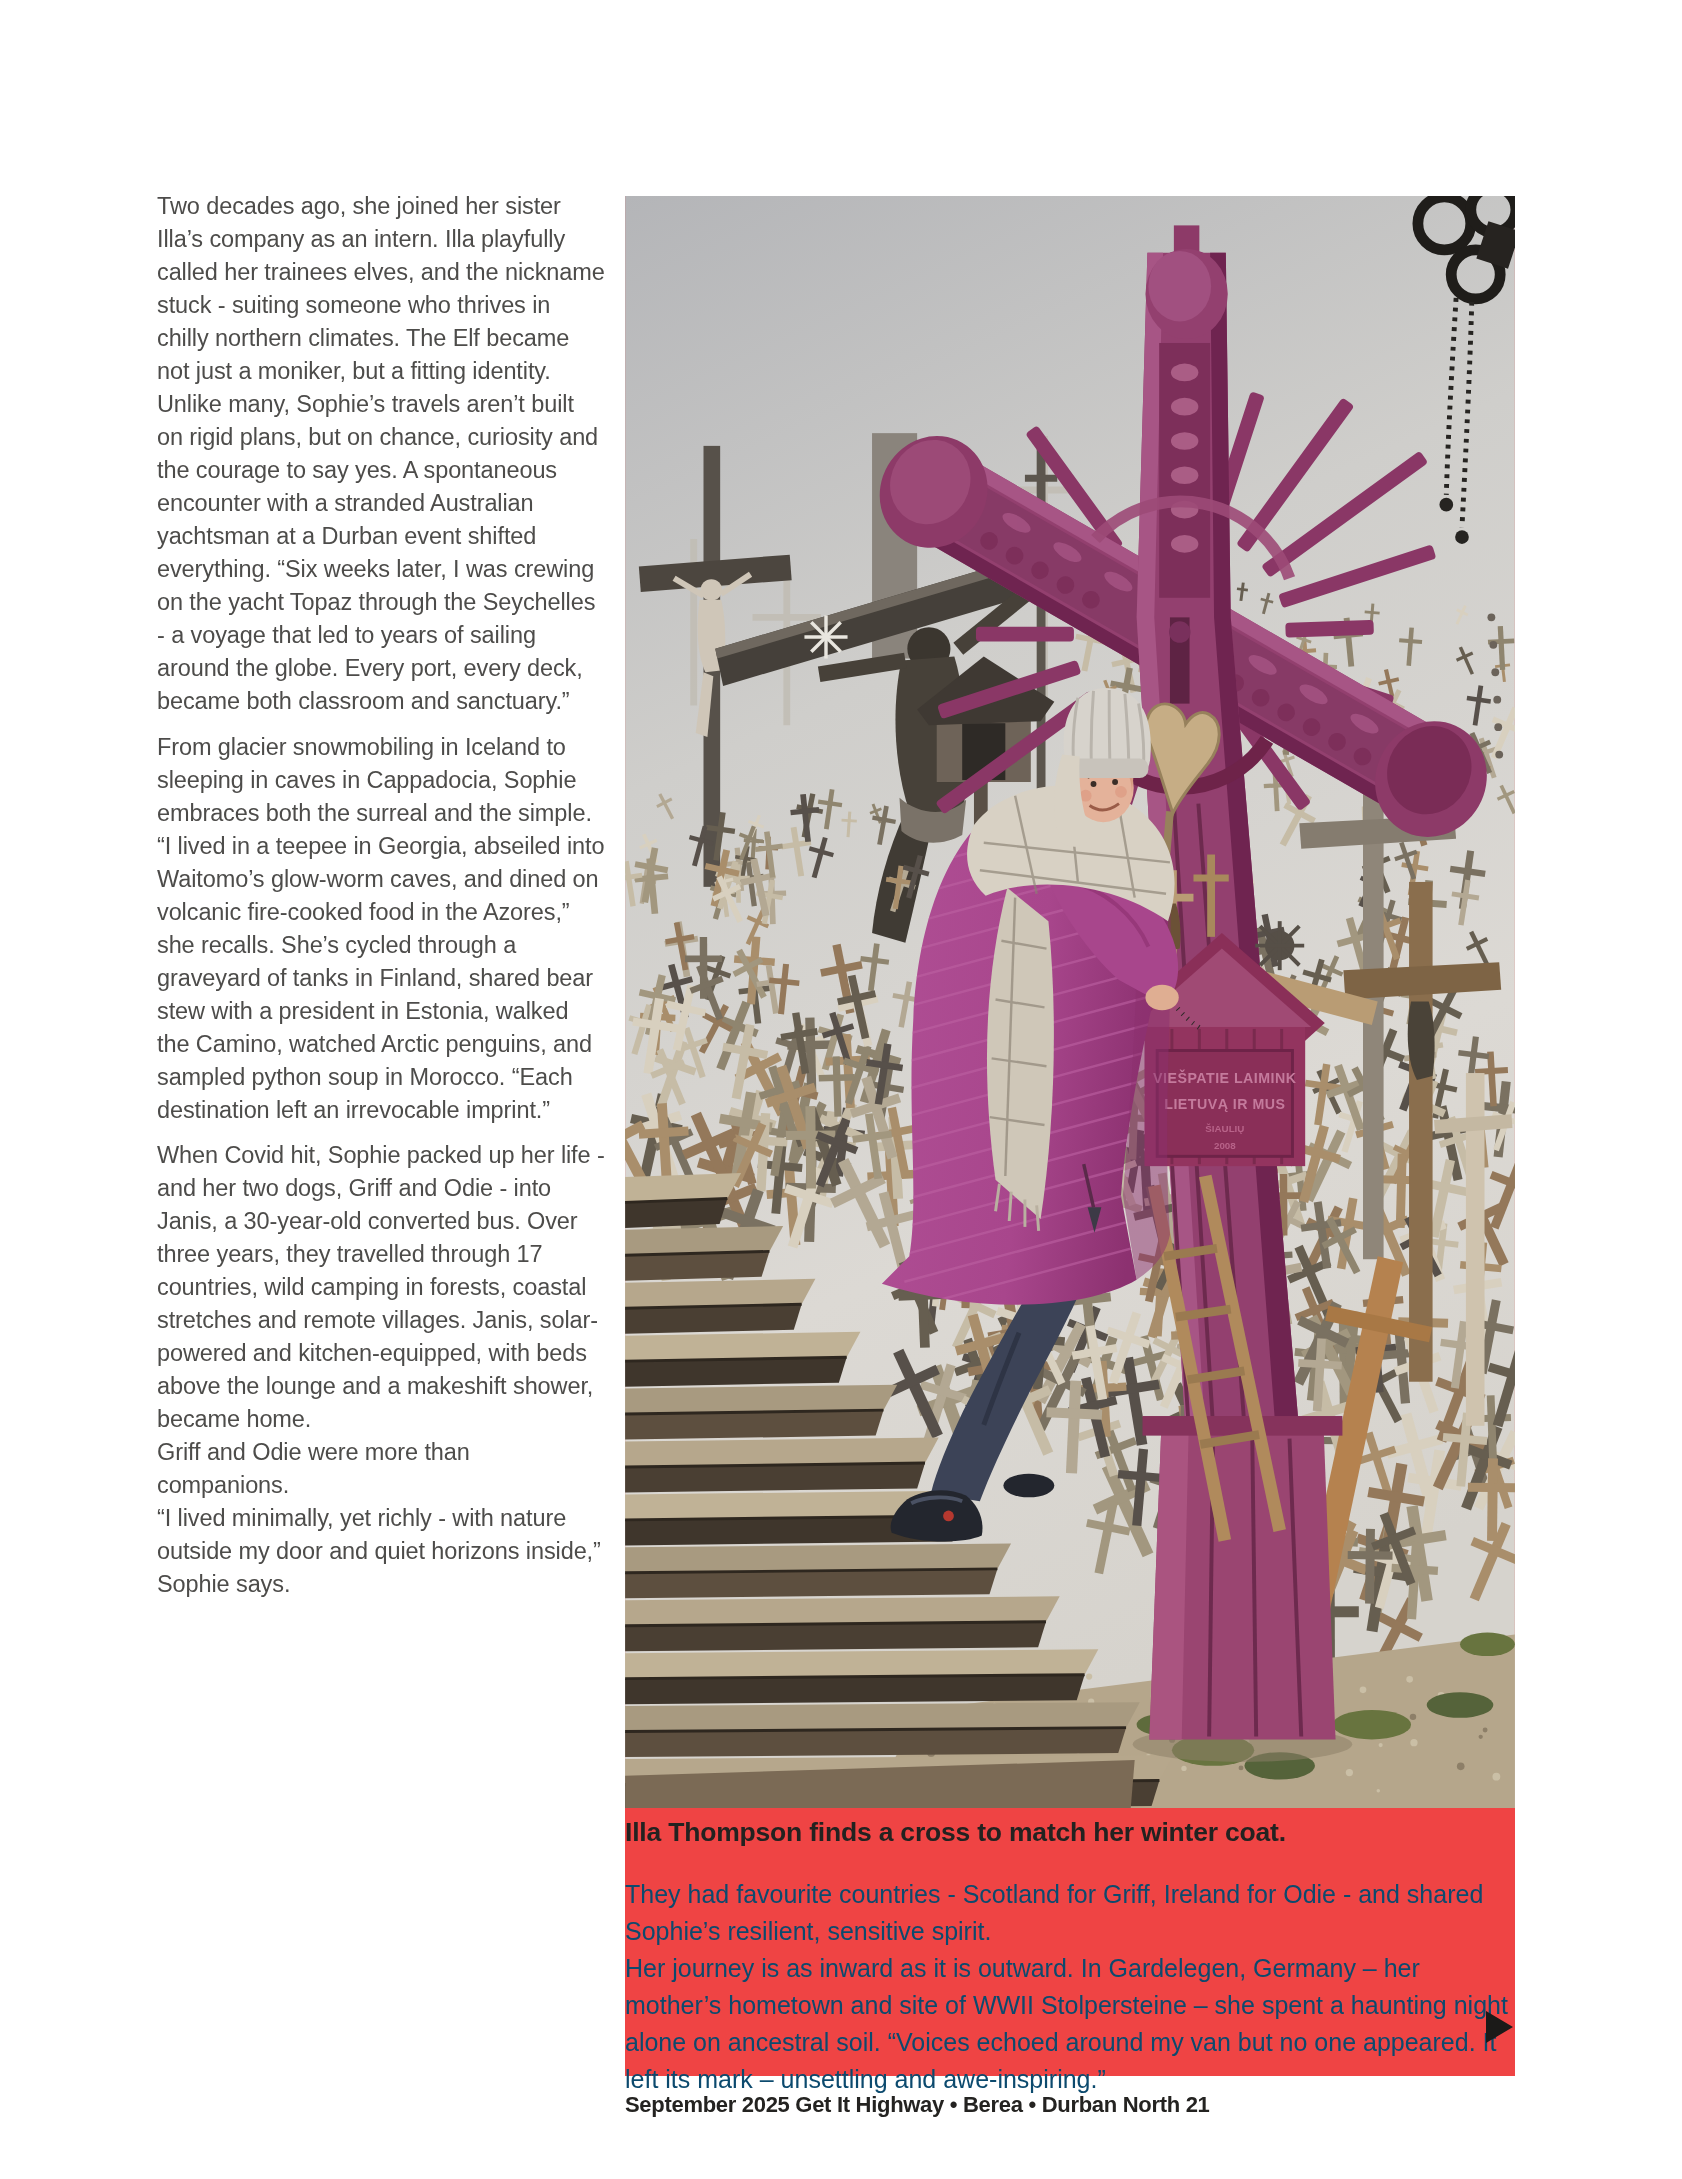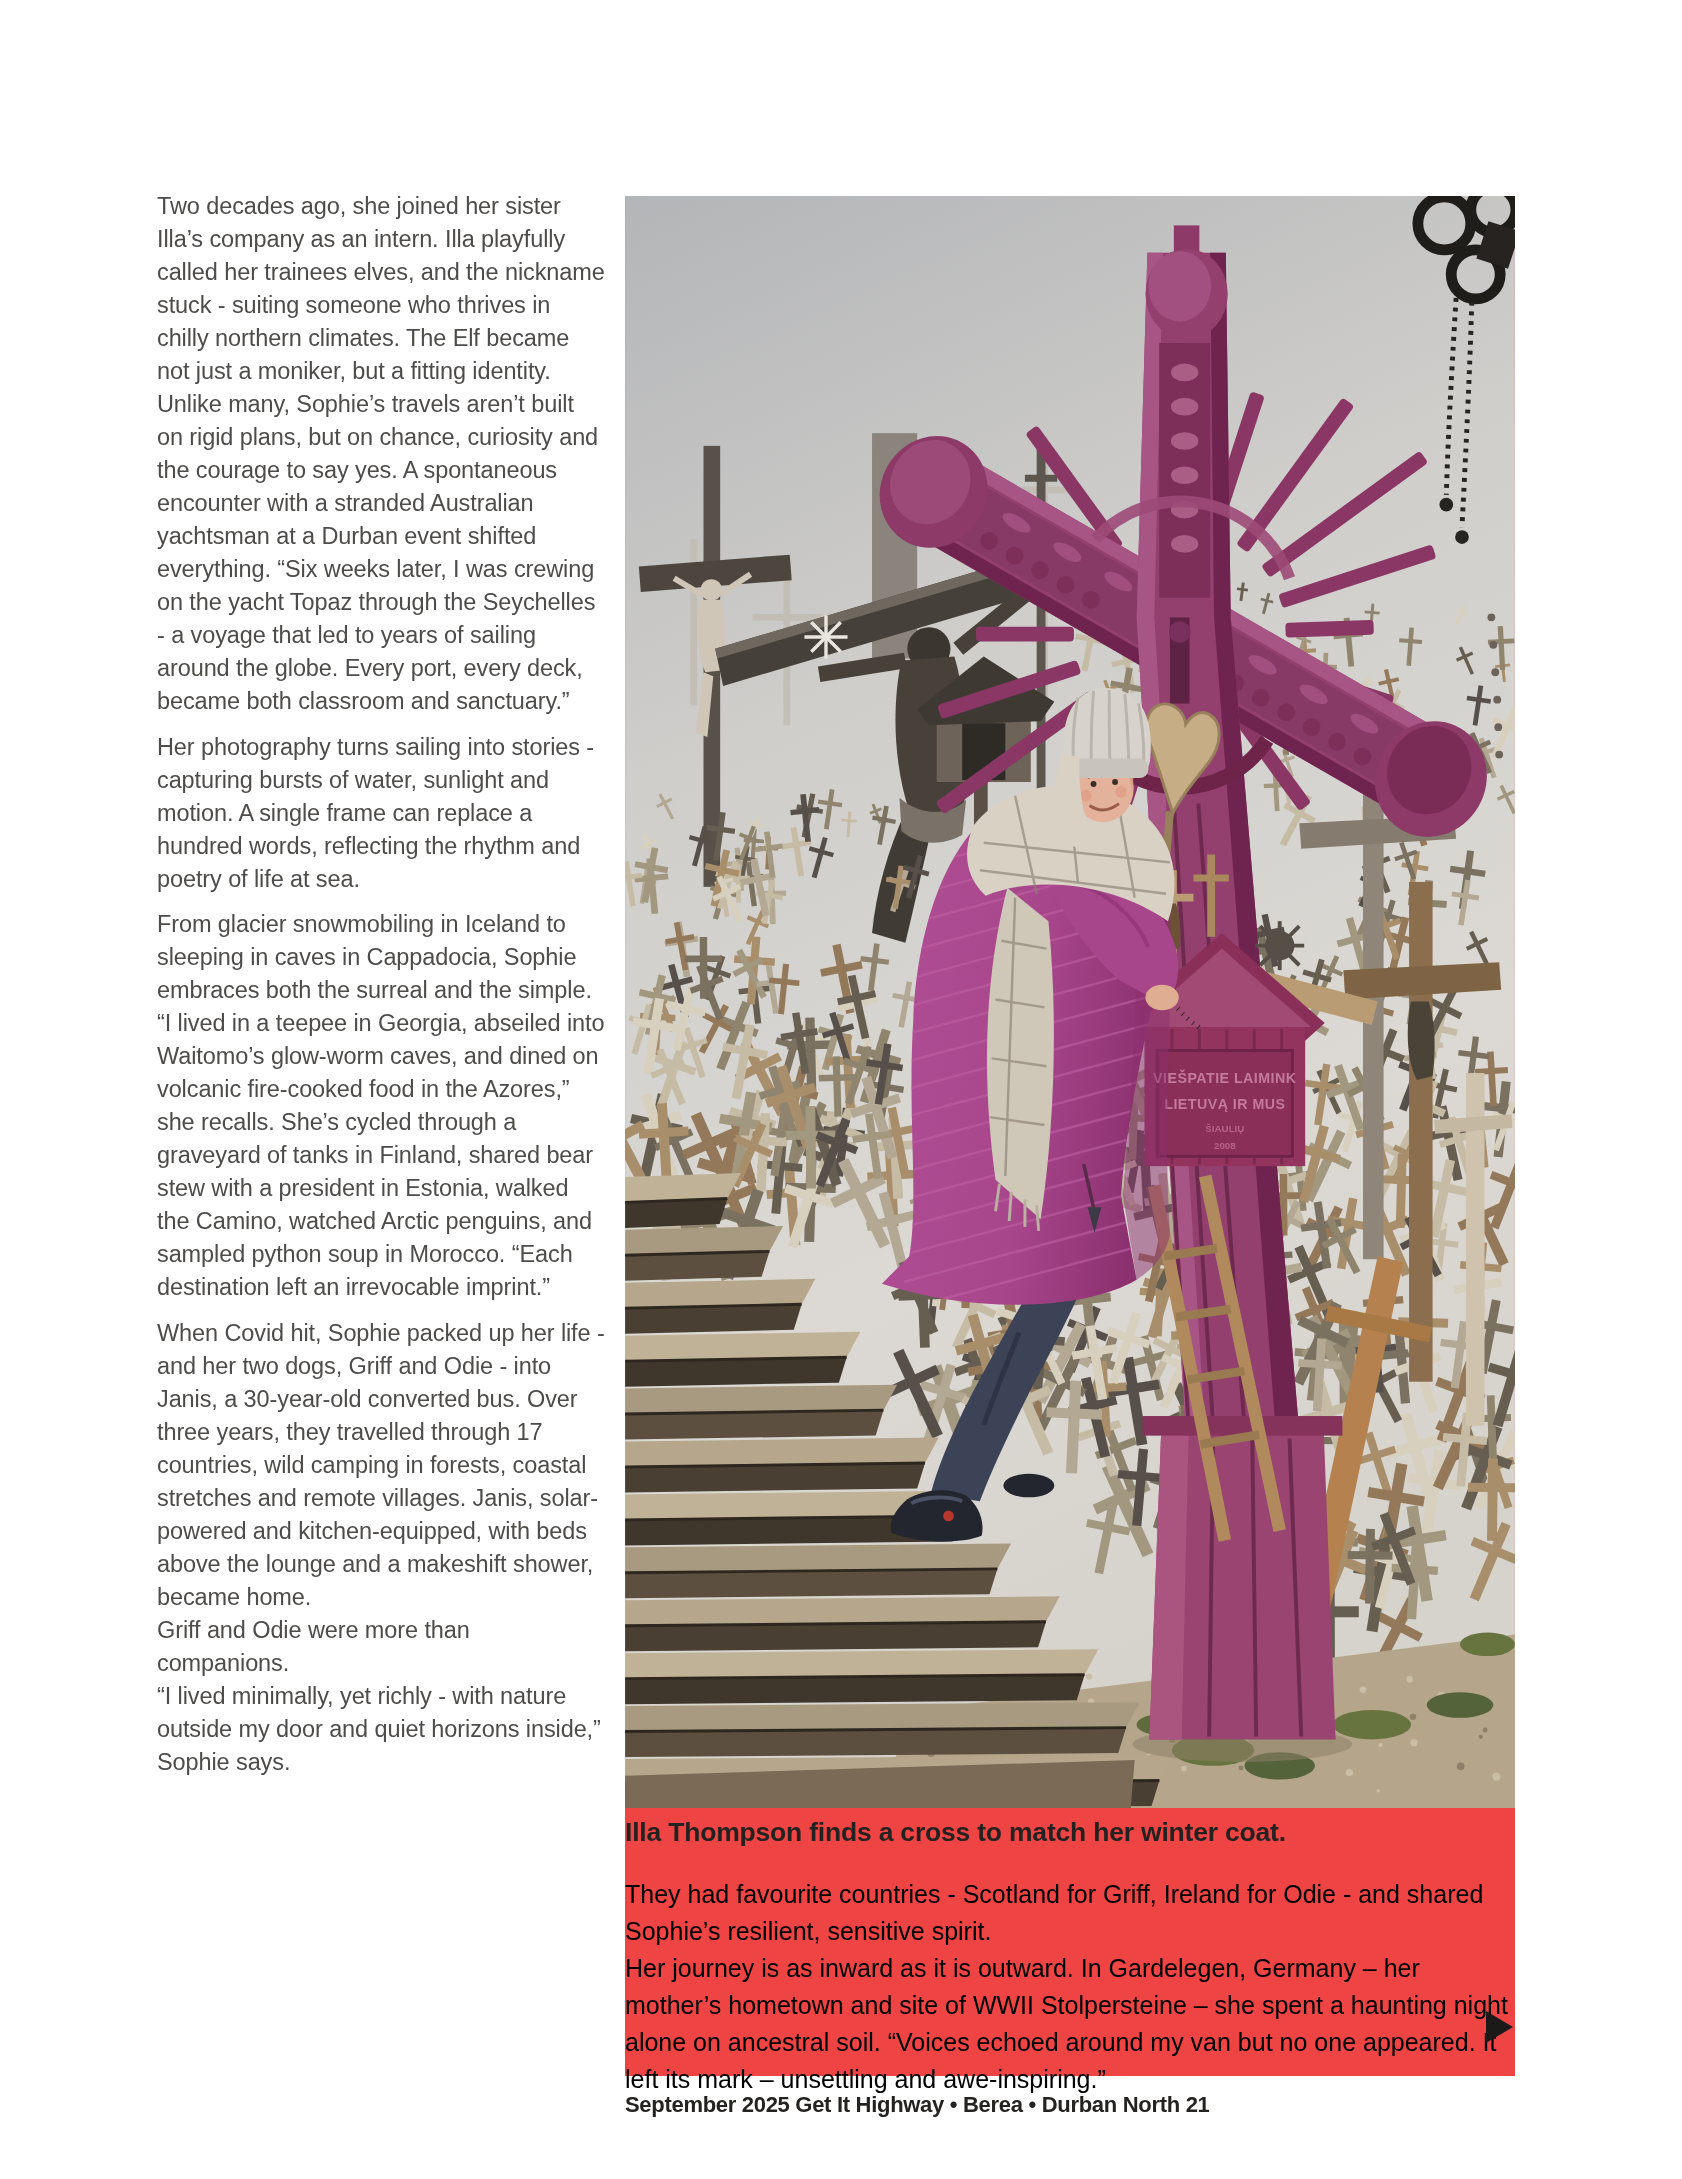--- a/index.html
+++ b/index.html
@@ -17,41 +17,40 @@
     position:absolute;left:625px;top:196px;width:890px;height:1880px;margin:0;
     background:#ef4444;overflow:hidden;
   }
   .photo svg{display:block;width:890px;height:1612px;}
   .caption{
     position:absolute;left:625px;top:1817px;width:898px;
     font-size:26.5px;font-weight:bold;color:#232220;letter-spacing:-0.2px;
   }
   .bottom{
     position:absolute;left:625px;top:1876px;width:898px;
-    font-size:25px;line-height:37px;color:#000000;
+    font-size:25px;line-height:37px;color:#0c4a6e;
   }
   .bottom p{margin:0;}
   .cont-arrow{
     position:absolute;left:1486px;top:2011px;width:0;height:0;
     border-left:27.4px solid #1b1a18;border-top:16.7px solid transparent;border-bottom:16.7px solid transparent;
   }
   .footer{
     position:absolute;left:625px;top:2092px;width:900px;text-align:left;
     font-size:22px;font-weight:bold;color:#242321;letter-spacing:-0.3px;
   }
 </style>
 </head>
 <body>
 
 <div class="page">
 
   <div class="left-col" id="leftcol">
       <p class="para">Two decades ago, she joined her sister Illa’s company as an intern. Illa playfully called her trainees elves, and the nickname stuck - suiting someone who thrives in chilly northern climates. The Elf became not just a moniker, but a fitting identity.</p>
       <p class="para spaced">Unlike many, Sophie’s travels aren’t built on rigid plans, but on chance, curiosity and the courage to say yes. A spontaneous encounter with a stranded Australian yachtsman at a Durban event shifted everything. “Six weeks later, I was crewing on the yacht Topaz through the Seychelles - a voyage that led to years of sailing around the globe. Every port, every deck, became both classroom and sanctuary.”</p>
-      <p class="para spaced">Her photography turns sailing into stories - capturing bursts of water, sunlight and motion. A single frame can replace a hundred words, reflecting the rhythm and poetry of life at sea.</p>
       <p class="para">From glacier snowmobiling in Iceland to sleeping in caves in Cappadocia, Sophie embraces both the surreal and the simple.</p>
       <p class="para spaced">“I lived in a teepee in Georgia, abseiled into Waitomo’s glow-worm caves, and dined on volcanic fire-cooked food in the Azores,” she recalls. She’s cycled through a graveyard of tanks in Finland, shared bear stew with a president in Estonia, walked the Camino, watched Arctic penguins, and sampled python soup in Morocco. “Each destination left an irrevocable imprint.”</p>
       <p class="para">When Covid hit, Sophie packed up her life - and her two dogs, Griff and Odie - into Janis, a 30-year-old converted bus. Over three years, they travelled through 17 countries, wild camping in forests, coastal stretches and remote villages. Janis, solar-powered and kitchen-equipped, with beds above the lounge and a makeshift shower, became home.</p>
       <p class="para">Griff and Odie were more than companions.</p>
       <p class="para">“I lived minimally, yet richly - with nature outside my door and quiet horizons inside,” Sophie says.</p>
     </div>
 
   <figure class="photo">
     <svg viewBox="0 0 908 1645">
       <defs>

